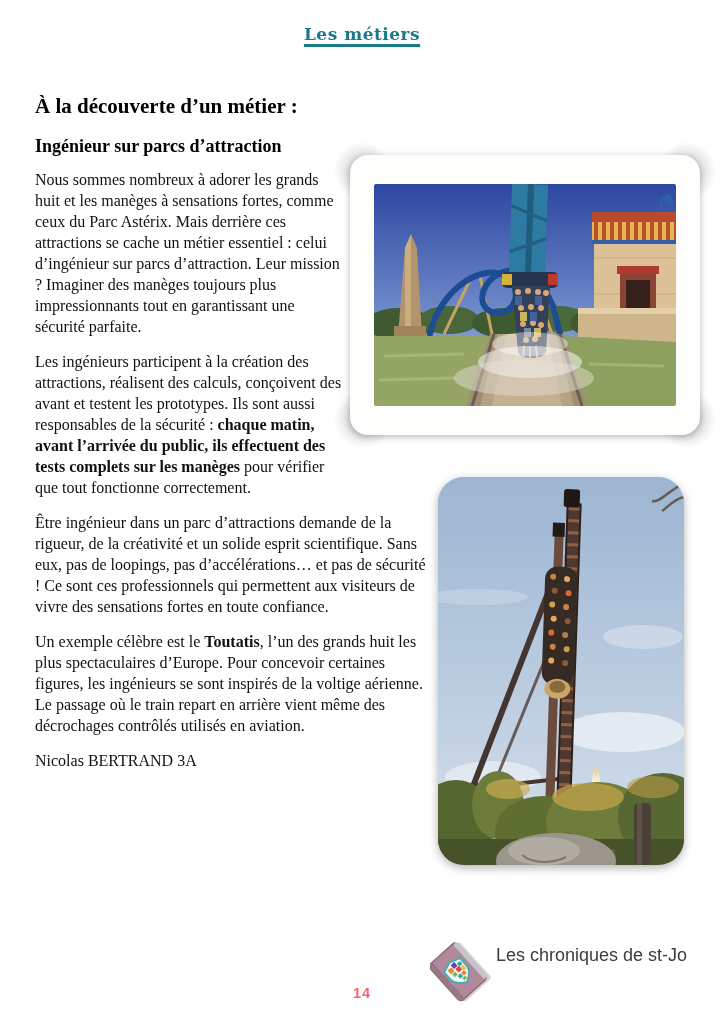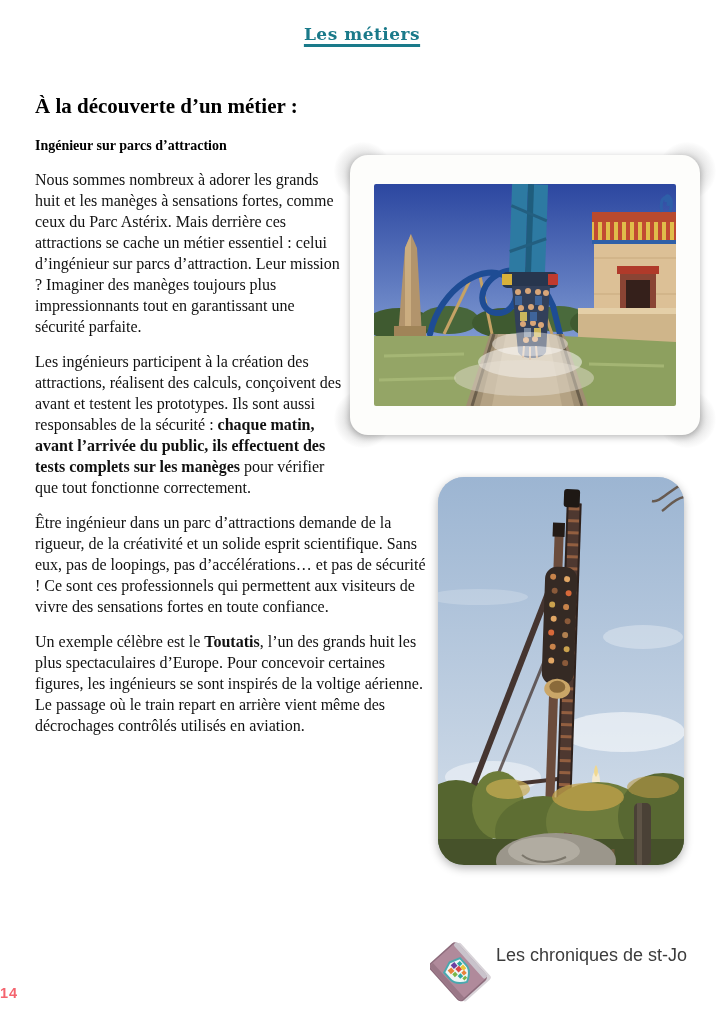--- a/index.html
+++ b/index.html
@@ -8,21 +8,21 @@
     overflow:hidden;font-family:"Liberation Serif",serif;color:#111;
   }
   .title{
     position:absolute;top:24px;left:0;width:100%;margin:0;text-align:center;
     font-family:"DejaVu Serif","Liberation Serif",serif;
     font-size:17px;font-weight:700;letter-spacing:.5px;color:#1a7a8a;
     text-decoration:underline;text-decoration-thickness:2.5px;text-underline-offset:4px;
   }
   .content{position:absolute;left:35px;top:78px;width:665px;font-size:16px;line-height:21px;}
   .section-heading{margin:15px 0 16px;font-size:21px;line-height:26px;font-weight:700;color:#000;}
-  .topic-heading{margin:4px 0 12px;font-size:14px;line-height:22px;font-weight:700;color:#000;}
+  .topic-heading{margin:4px 0 12px;font-size:18px;line-height:22px;font-weight:700;color:#000;}
   .content p{margin:0 0 14px;}
   .b{font-weight:700;}
   figure{margin:0;padding:0;}
 
   
   .photo1{float:right;width:350px;height:280px;margin:20px 0 41px 6px;position:relative;}
   .frame-inner{
     position:absolute;inset:0;background:#fdfdfb;border-radius:18px;z-index:1;
     box-shadow:0 2px 7px rgba(0,0,0,.28);
     display:flex;align-items:center;justify-content:center;
@@ -40,21 +40,21 @@
     background:#b6c5d6;
   }
 
   .footer{position:absolute;left:430px;top:932px;width:290px;height:88px;}
   .logo{position:absolute;left:0;top:2px;}
   .brand{
     position:absolute;left:66px;top:13px;white-space:nowrap;
     font-family:"Liberation Sans",sans-serif;font-size:18px;color:#3c3c3c;
   }
   .pagenum{
-    position:absolute;left:0;right:0;top:985px;text-align:left;
+    position:absolute;left:0;right:0;top:985px;text-align:center;
     font-family:"Liberation Sans",sans-serif;font-weight:700;font-size:14.5px;
     color:#f4646e;letter-spacing:1px;
   }
 </style>
 </head>
 <body>
 
 <div class="page">
 
   <h1 class="title">Les métiers</h1>
@@ -265,20 +265,21 @@
         <ellipse cx="118" cy="384" rx="60" ry="28" fill="#9b968b"></ellipse>
         <ellipse cx="106" cy="374" rx="36" ry="14" fill="#b5b0a4" opacity=".85"></ellipse>
         <path d="M84,378 C96,388 116,386 128,380" stroke="#7c776c" stroke-width="2" fill="none"></path>
       </svg>
     </figure>
 
     <p>Être ingénieur dans un parc d’attractions demande de la rigueur, de la créativité et un solide esprit scientifique. Sans eux, pas de loopings, pas d’accélérations… et pas de sécurité ! Ce sont ces professionnels qui permettent aux visiteurs de vivre des sensations fortes en toute confiance.</p>
 
     <p><span>Un exemple célèbre est le </span><span class="b">Toutatis</span><span>, l’un des grands huit les plus spectaculaires d’Europe. Pour concevoir certaines figures, les ingénieurs se sont inspirés de la voltige aérienne. Le passage où le train repart en arrière vient même des décrochages contrôlés utilisés en aviation.</span></p>
 
+    <p class="author">Nicolas BERTRAND 3A</p>
 
   </div>
 
   <div class="footer">
     <svg class="logo" width="64" height="80" viewBox="0 0 66 80">
       <g transform="rotate(-42 33 38)">
         <rect x="14" y="13" width="38" height="50" rx="3" fill="#d8d3d8"></rect>
         <rect x="11" y="10" width="38" height="50" rx="4" fill="#b08a9b" stroke="#8d6c7c" stroke-width="1.5"></rect>
         <rect x="45" y="11" width="5" height="48" rx="2" fill="#c9c3cb"></rect>
         <rect x="12" y="11" width="5" height="48" fill="#9a7787"></rect>

